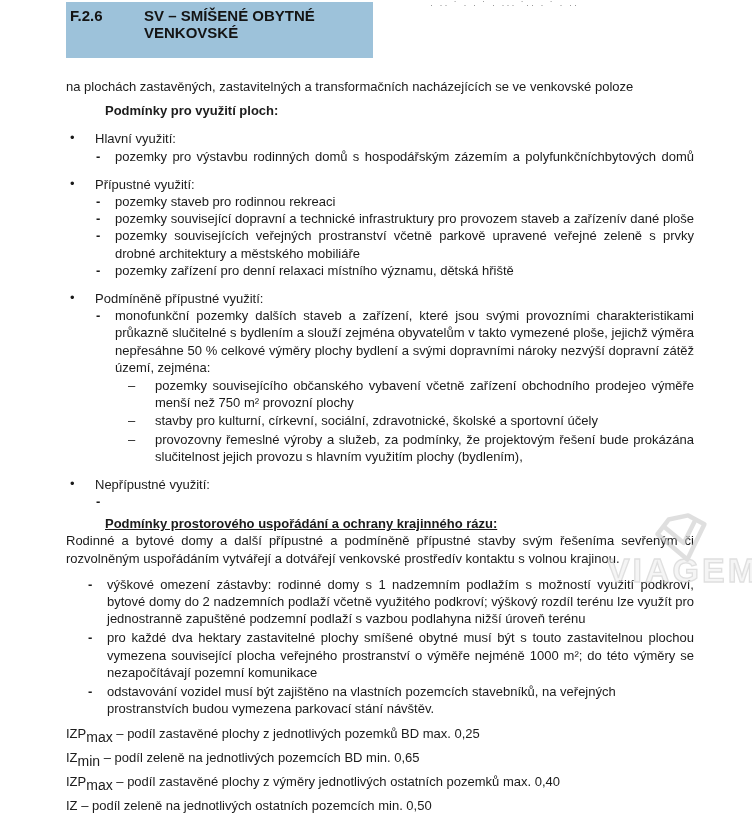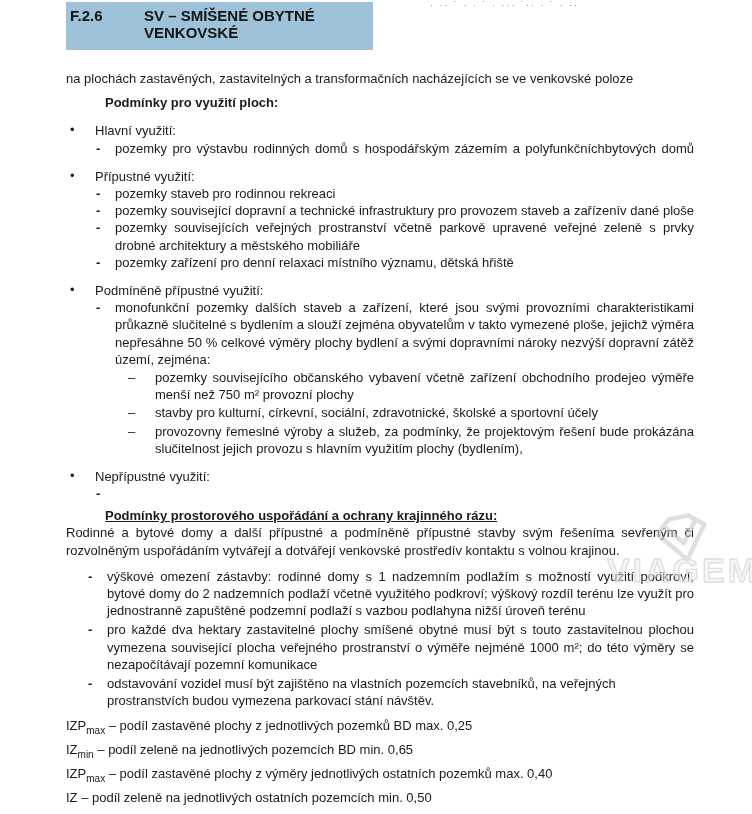--- a/index.html
+++ b/index.html
@@ -6,21 +6,21 @@
   body{
     width:752px;height:814px;background:#ffffff;overflow:hidden;position:relative;
     font-family:"Liberation Sans",sans-serif;color:#1b1b1b;font-size:13px;line-height:17.2px;
   }
   .clip-frag{
     position:absolute;top:-3px;left:430px;width:310px;height:9px;overflow:hidden;
     color:#8a8a8a;font-size:9px;letter-spacing:2px;white-space:nowrap;
   }
   .content{position:absolute;left:66px;top:0;width:628px;}
   .band{
-    background:#9dc2da;height:48px;width:307px;margin-top:2px;
+    background:#9dc2da;height:56px;width:307px;margin-top:2px;
     box-sizing:border-box;padding:5px 0 0 4px;
     font-size:15px;font-weight:600;color:#141414;display:flex;
   }
   .band .code{width:74px;flex:none;}
   p{margin:0;}
   .intro{margin-top:20px;}
   .h{font-weight:bold;margin-top:7px;padding-left:39px;}
   
   .l1{position:relative;padding-left:29px;margin-top:11px;}
   .l1 .m1{position:absolute;left:4px;top:-1px;}
@@ -30,21 +30,21 @@
   
   .l3{position:relative;padding-left:89px;margin-top:1px;}
   .l3 .m3{position:absolute;left:62px;}
   .just{text-align:justify;}
   .jl{text-align:justify;text-align-last:justify;}
   
   .s2{position:relative;padding-left:41px;margin-top:2px;}
   .s2 .m2{position:absolute;left:22px;font-weight:bold;}
   .spar{}
   .iz{margin-top:7px;}
-  sub{font-size:10px;line-height:0;}
+  sub{font-size:14px;line-height:0;}
   
   .wm{position:absolute;top:512px;right:-26px;width:190px;z-index:5;opacity:.55;text-align:center;pointer-events:none;}
   .wm .gem{display:block;margin:0 auto -4px 64px;transform:rotate(-12deg);}
   .wm .wmtext{
     font-size:34px;font-weight:bold;letter-spacing:3px;white-space:nowrap;
     color:#ededed;-webkit-text-stroke:1.3px #c6c6c6;
   }
 </style>
 </head>
 <body>

